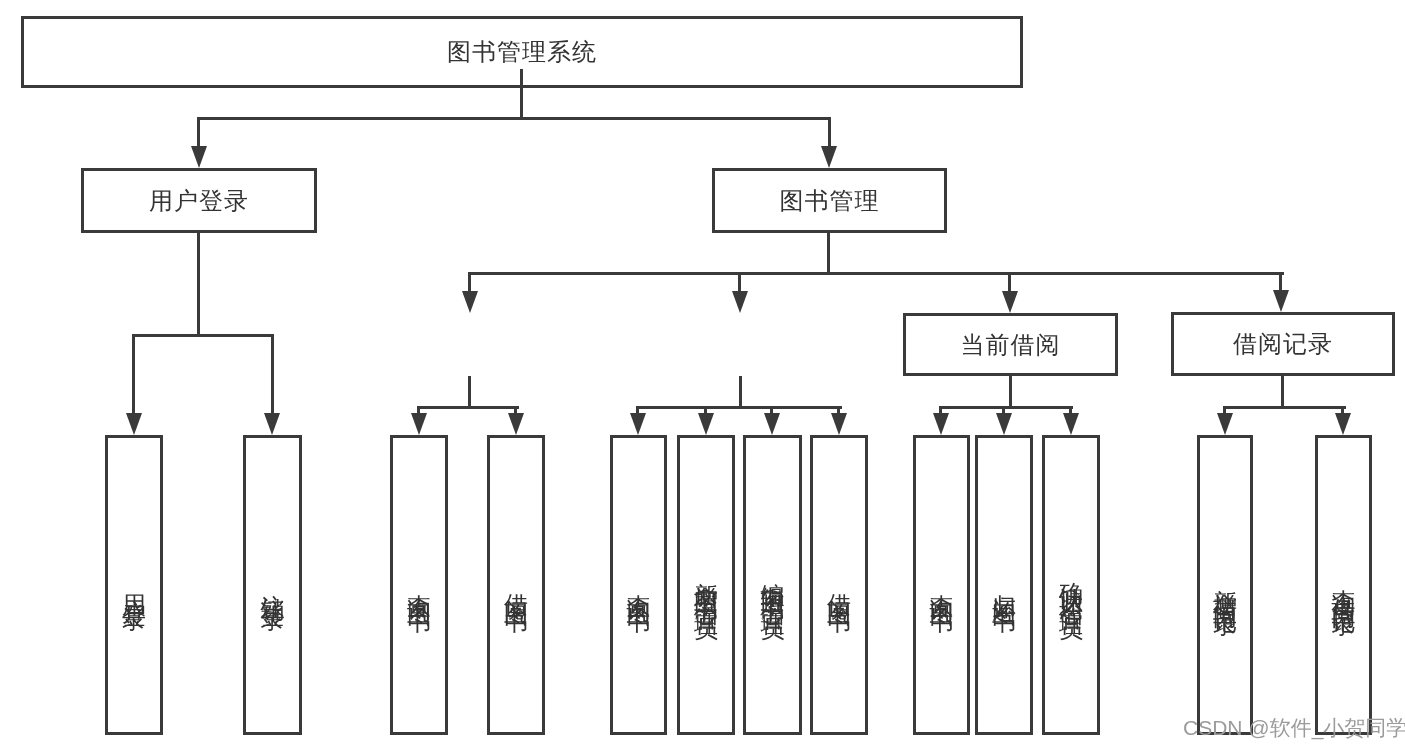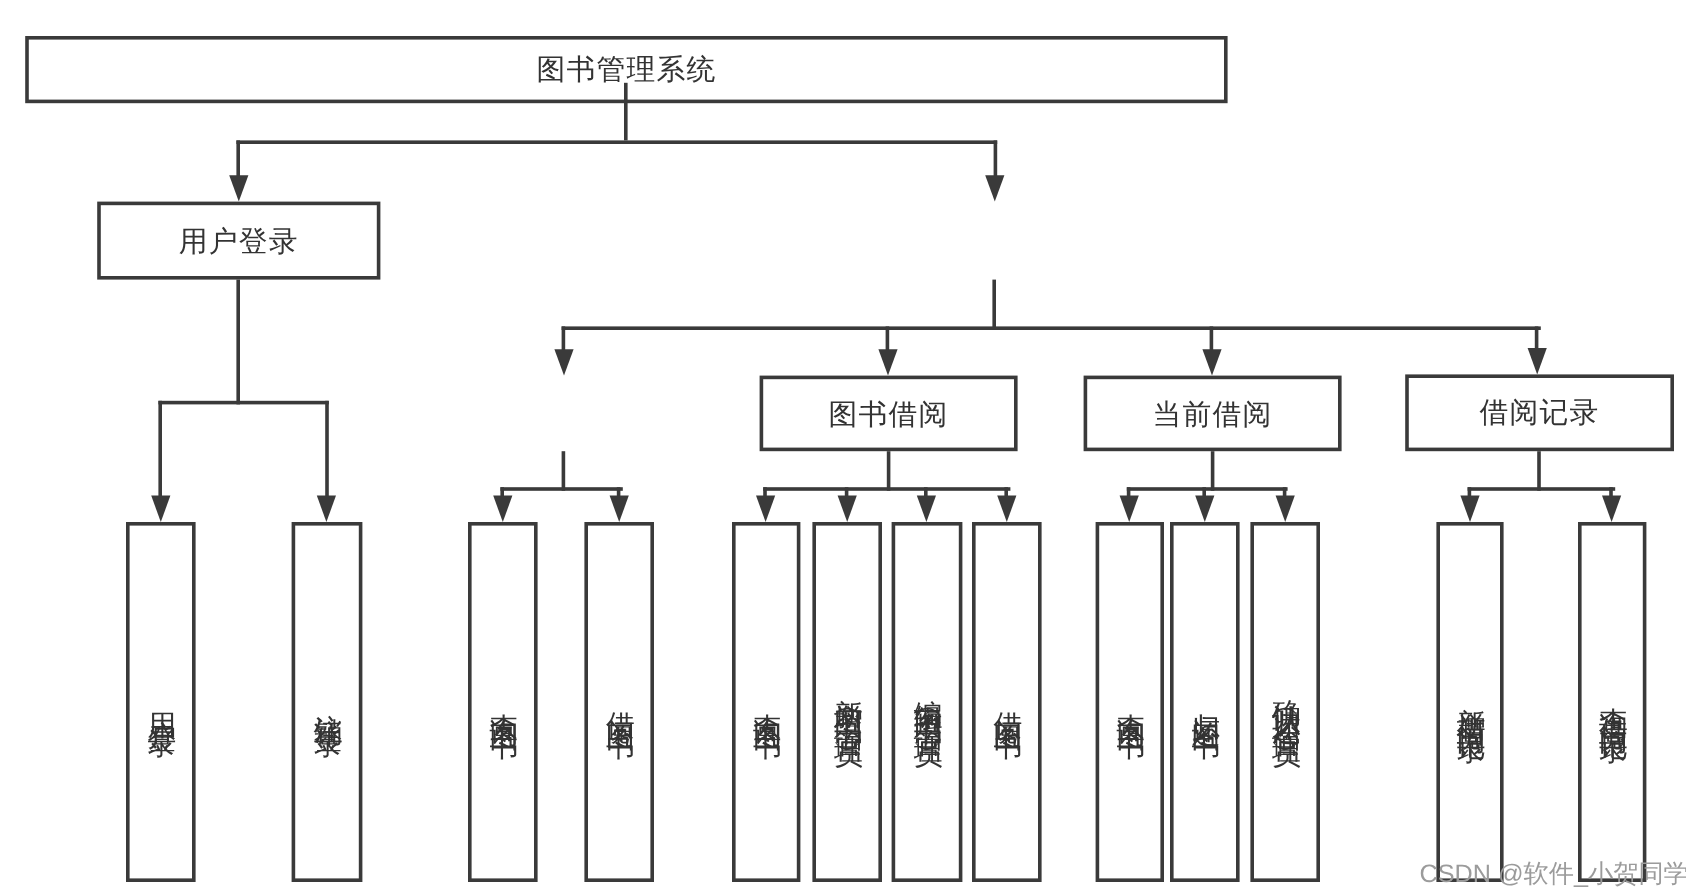--- a/index.html
+++ b/index.html
@@ -55,56 +55,56 @@
     font-size:21px;
     color:var(--watermark);
     white-space:nowrap;
   }
 </style>
 </head>
 <body>
 
 <div class="canvas">
 
-  <div class="box" style="left:21px;top:30px;width:1002px;height:56px;">
+  <div class="box" style="left:21px;top:16px;width:1002px;height:72px;">
     <span>图书管理系统</span>
   </div>
 
   <div class="vline" style="left:520px;top:69px;height:48px;"></div>
   <div class="hline" style="left:197px;top:117px;width:634px;"></div>
   <div class="vline" style="left:197px;top:117px;height:31px;"></div>
   <div class="arr" style="left:191px;top:146px;"></div>
   <div class="vline" style="left:828px;top:117px;height:31px;"></div>
   <div class="arr" style="left:821px;top:146px;"></div>
 
   <div class="box" style="left:81px;top:168px;width:236px;height:65px;">
     <span>用户登录</span>
+  </div>
+  <div class="box" style="left:712px;top:168px;width:235px;height:65px;">
+    <span>图书管理</span>
   </div>
 
   <div class="vline" style="left:197px;top:233px;height:104px;"></div>
   <div class="hline" style="left:132px;top:334px;width:142px;"></div>
   <div class="vline" style="left:132px;top:334px;height:82px;"></div>
   <div class="arr" style="left:126px;top:413px;"></div>
   <div class="vline" style="left:271px;top:334px;height:82px;"></div>
   <div class="arr" style="left:264px;top:413px;"></div>
 
   <div class="vline" style="left:827px;top:233px;height:42px;"></div>
   <div class="hline" style="left:468px;top:272px;width:816px;"></div>
   <div class="vline" style="left:468px;top:272px;height:22px;"></div>
   <div class="arr" style="left:462px;top:291px;"></div>
   <div class="vline" style="left:738px;top:272px;height:22px;"></div>
   <div class="arr" style="left:732px;top:291px;"></div>
   <div class="vline" style="left:1008px;top:272px;height:22px;"></div>
   <div class="arr" style="left:1002px;top:291px;"></div>
   <div class="vline" style="left:1279px;top:272px;height:22px;"></div>
   <div class="arr" style="left:1273px;top:290px;"></div>
 
-  <div class="box" style="left:633px;top:313px;width:215px;height:63px;">
-    <span>图书借阅</span>
-  </div>
   <div class="box" style="left:1171px;top:312px;width:224px;height:64px;">
     <span>借阅记录</span>
   </div>
   <div class="box" style="left:903px;top:313px;width:215px;height:63px;">
     <span>当前借阅</span>
   </div>
 
   <div class="vline" style="left:468px;top:376px;height:33px;"></div>
   <div class="hline" style="left:417px;top:406px;width:102px;"></div>
   <div class="vline" style="left:417px;top:406px;height:10px;"></div>

